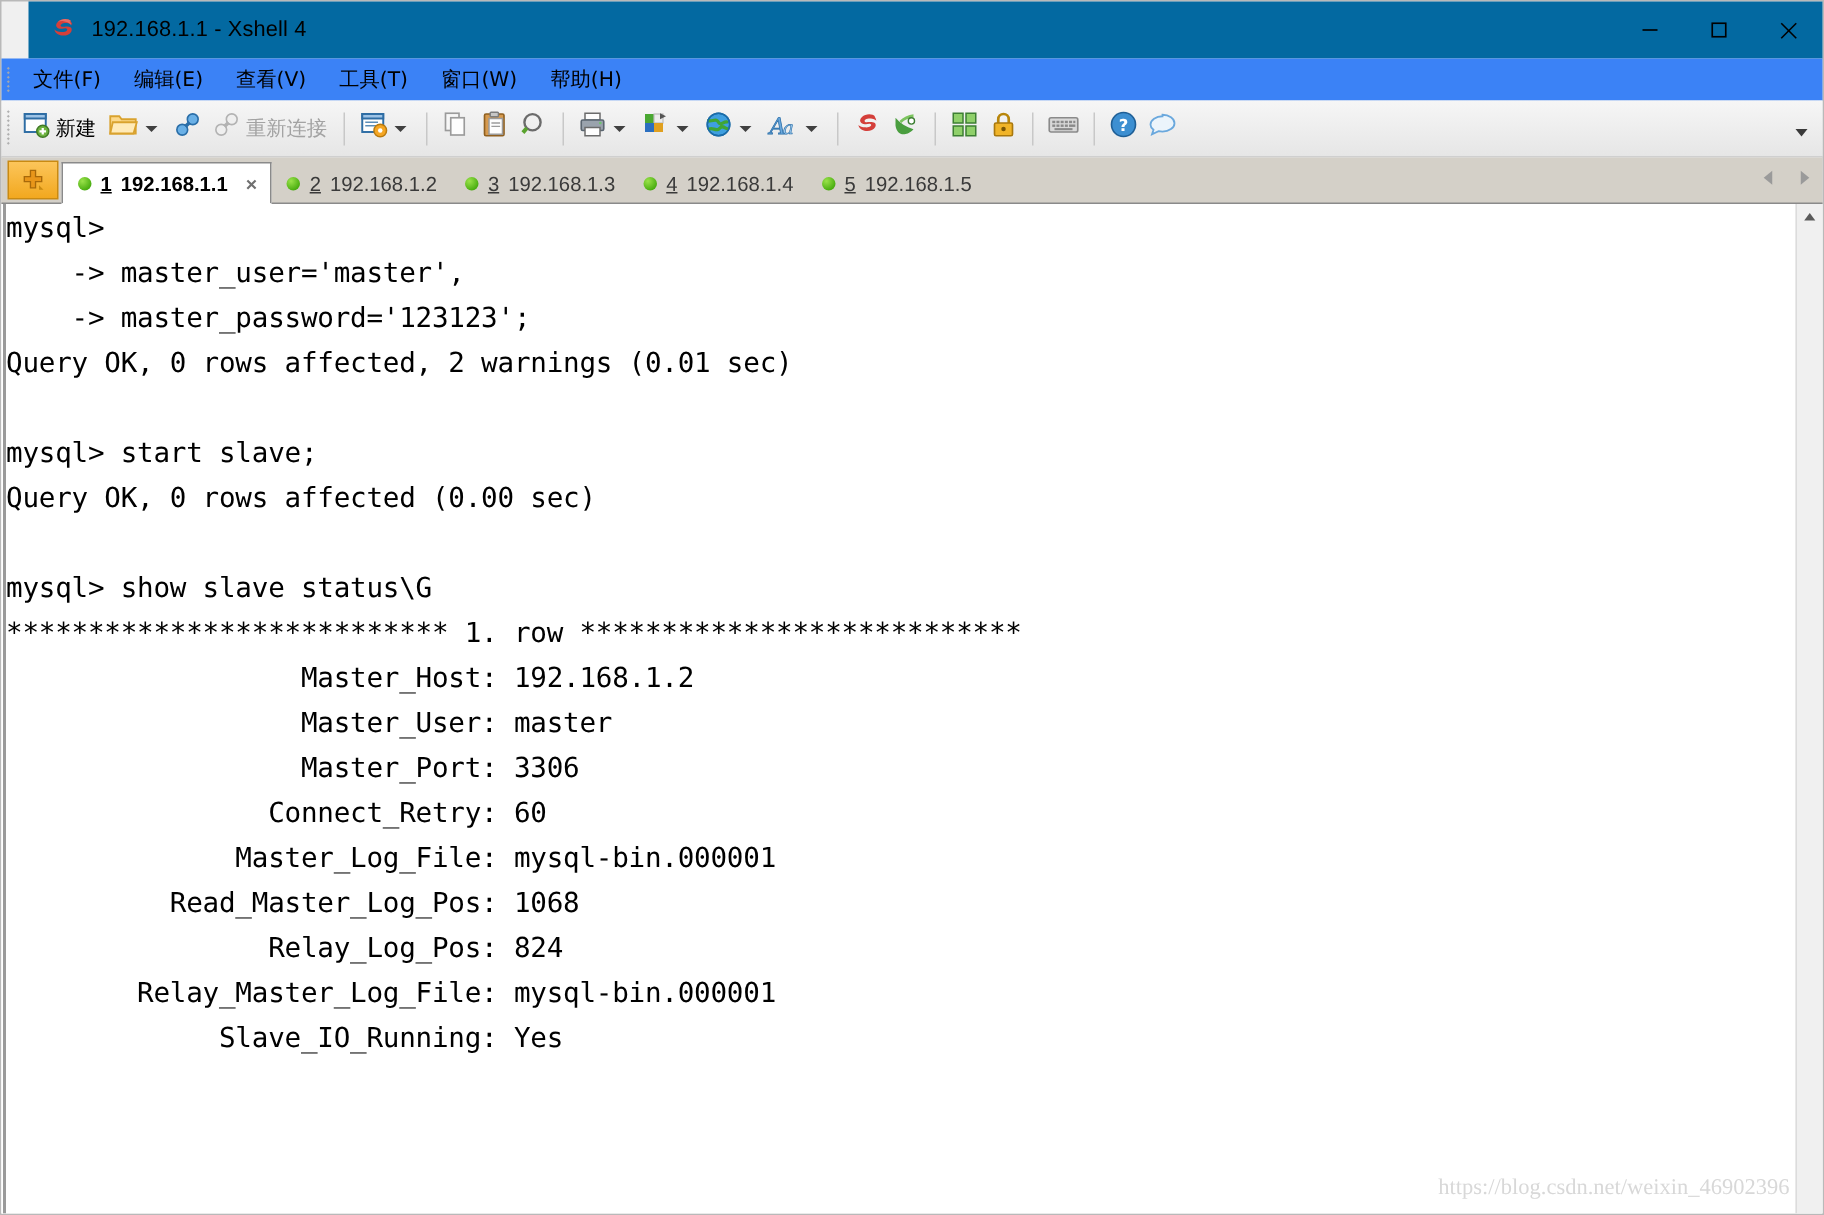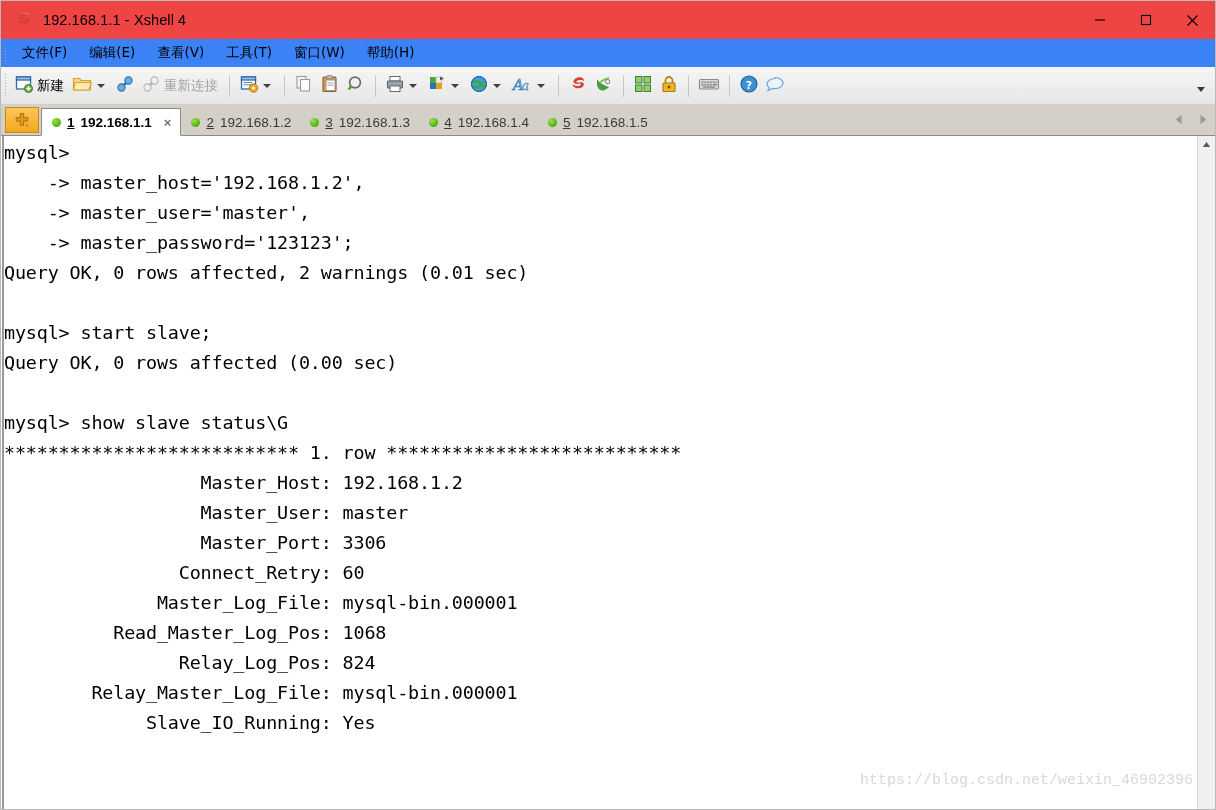--- a/index.html
+++ b/index.html
@@ -21,25 +21,26 @@
     background: #f0f0f0;
     border: 1px solid #b9b9b9;
     box-sizing: border-box;
     display: flex;
     flex-direction: column;
   }
 
   
   .titlebar {
     height: 38px;
-    background: #ef4444;
+    background: #0369a1;
     display: flex;
     align-items: center;
     flex: 0 0 auto;
     position: relative;
+    margin-left: 18px;
   }
   .title-left {
     display: flex;
     align-items: center;
     padding-left: 13px;
     gap: 9px;
   }
   .app-icon {
     width: 20px;
     height: 20px;
@@ -254,24 +255,24 @@
     position: absolute;
     top: 17px;
     left: 1px;
     width: 15px;
     height: 0px;
     background: #cdcdcd;
   }
   .watermark {
     position: absolute;
     right: 4px;
-    bottom: 20px;
+    bottom: 8px;
     font-size: 15px;
     color: #d8d8d8;
-    font-family: Liberation Mono, monospace;
+    font-family: Liberation Serif, serif;
     white-space: nowrap;
     z-index: 4;
   }
   .left-edge-bar {
     position: absolute;
     left: 0; top: 0; bottom: 0;
     width: 2px;
     background: #9a9a9a;
   }
 </style>
@@ -605,21 +606,20 @@
           </svg>
       </span>
     </div>
   </div>
 
   <div class="terminal-wrap">
     <div class="terminal">
       <div class="left-edge-bar"></div>
 
       <div class="term-line">mysql&gt;</div>
-      <div class="term-line">    -&gt; master_host='192.168.1.2',</div>
       <div class="term-line">    -&gt; master_user='master',</div>
       <div class="term-line">    -&gt; master_password='123123';</div>
       <div class="term-line">Query OK, 0 rows affected, 2 warnings (0.01 sec)</div>
       <div class="term-line"></div>
       <div class="term-line">mysql&gt; start slave;</div>
       <div class="term-line">Query OK, 0 rows affected (0.00 sec)</div>
       <div class="term-line"></div>
       <div class="term-line">mysql&gt; show slave status\G</div>
       <div class="term-line">*************************** 1. row ***************************</div>
       <div class="term-line">                  Master_Host: 192.168.1.2</div>

